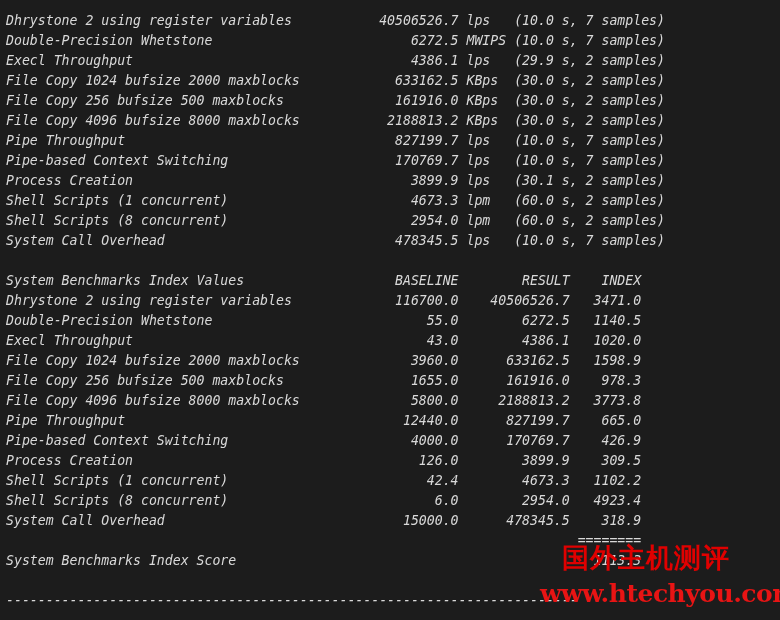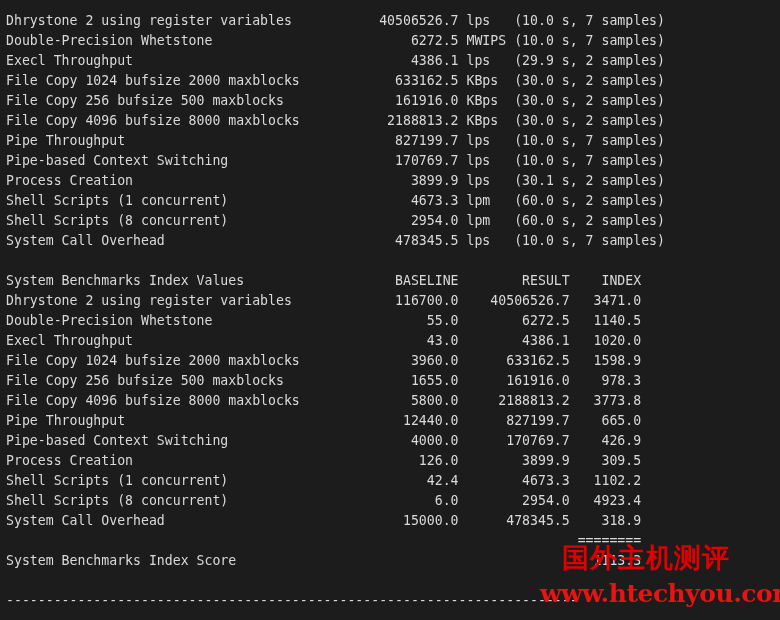--- a/index.html
+++ b/index.html
@@ -22,20 +22,21 @@
   #console {
     position: absolute;
     left: 6px;
     top: 11px;
     white-space: pre;
     letter-spacing: 0px;
   }
   .line {
     height: 20px;
     white-space: pre;
+    font-style: italic;
   }
   .blank { height: 20px; }
 
   
   .wm {
     position: absolute;
     color: #e00000;
     font-weight: bold;
     white-space: nowrap;
     pointer-events: none;

